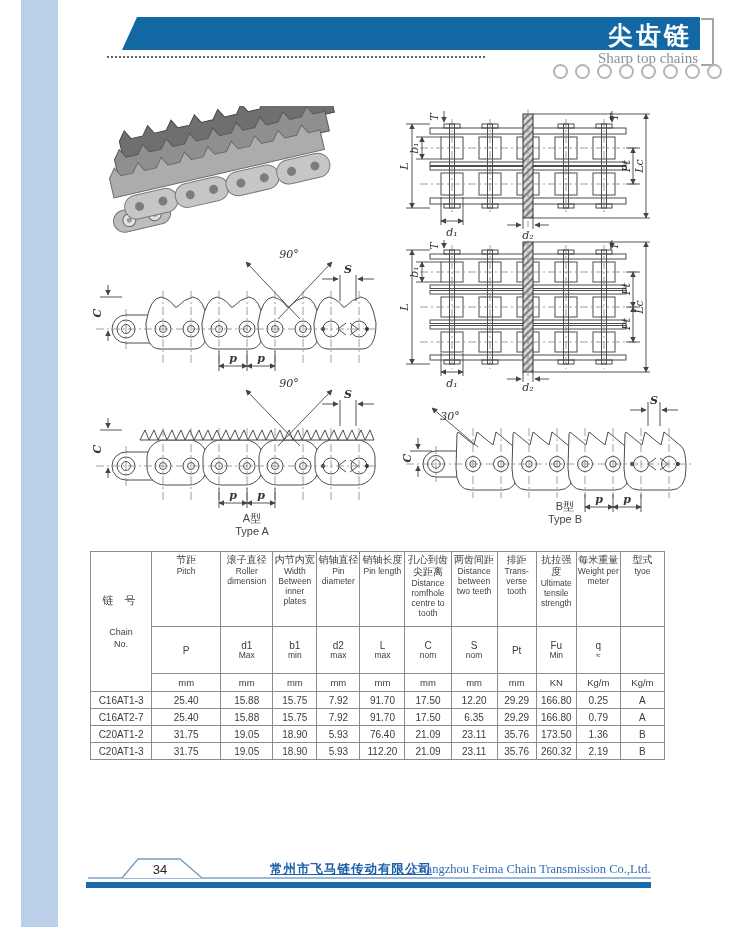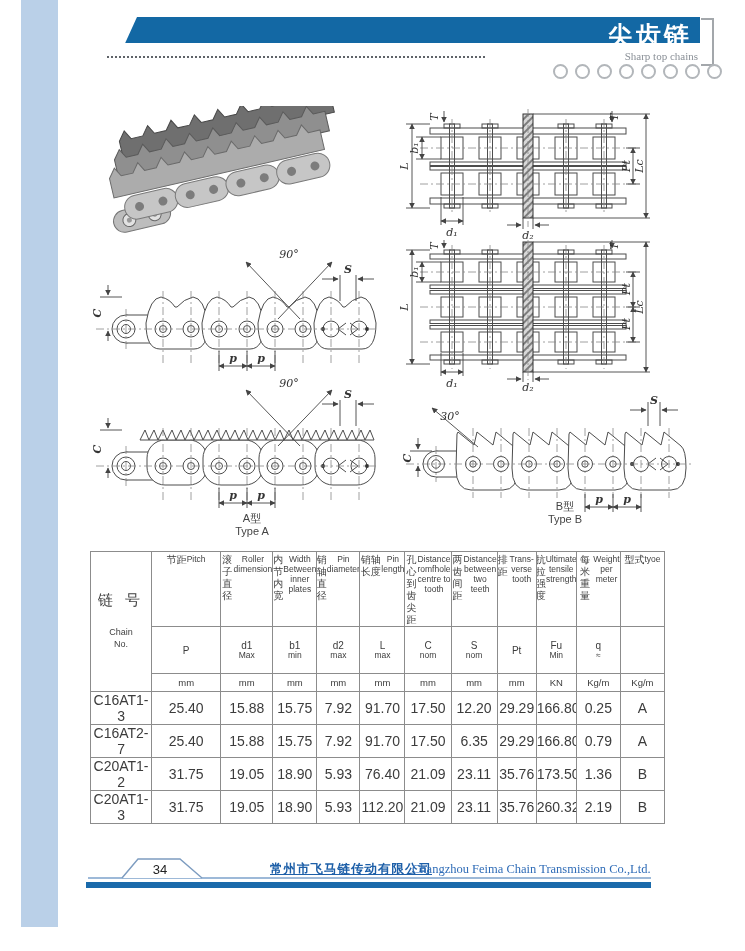--- a/index.html
+++ b/index.html
@@ -4,48 +4,48 @@
 <style>
   html,body{margin:0;padding:0;background:#fff;}
   .page{position:relative;width:745px;height:951px;background:#fff;overflow:hidden;
         font-family:"Liberation Sans",sans-serif;color:#3c3c3c;}
   .leftbar{position:absolute;left:21px;top:0;width:37px;height:927px;background:var(--accent-lightblue);}
   
   .logo-tab{position:absolute;left:17px;top:16px;width:110px;height:39px;background:var(--brand-orange);
             clip-path:polygon(0 0,106px 0,90px 39px,0 39px);z-index:3;}
   .logo-text{position:absolute;left:14px;top:4px;width:80px;text-align:center;color:#fff;
              font-family:"DejaVu Serif",serif;font-style:italic;font-weight:bold;font-size:24px;letter-spacing:3px;}
-  .blue-bar{position:absolute;left:122px;top:17px;width:578px;height:26px;background:var(--brand-blue);
+  .blue-bar{position:absolute;left:122px;top:17px;width:578px;height:33px;background:var(--brand-blue);
             clip-path:polygon(15px 0,578px 0,578px 33px,0 33px);z-index:2;}
   .title-cn{position:absolute;right:8px;top:2px;color:#fff;font-size:25px;font-weight:bold;letter-spacing:3px;}
   .bracket{position:absolute;left:701px;top:18px;width:11px;height:44px;
            border-top:2.5px solid #a3a7ab;border-right:2.5px solid #a3a7ab;border-bottom:2.5px solid #a3a7ab;}
   .dots{position:absolute;left:107px;top:56px;width:378px;height:0;border-top:2px dotted #5f6368;}
   .title-en{position:absolute;left:490px;top:50px;width:208px;text-align:right;
-            font-family:"Liberation Serif",serif;font-size:11px;color:#8a9097;}
+            font-family:"Liberation Serif",serif;font-size:15px;color:#8a9097;}
   .rings{position:absolute;left:553px;top:64px;display:flex;gap:7px;}
   .ring{width:11px;height:11px;border:2px solid #b2b6ba;border-radius:50%;background:#fff;}
   
   .fig{position:absolute;}
   .fig text{font-family:"DejaVu Serif",serif;font-style:italic;font-size:11px;fill:#333;}
   .cap{position:absolute;width:90px;text-align:center;font-size:11px;color:#444;line-height:13px;}
   
   .spec{position:absolute;left:90px;top:551px;border-collapse:collapse;table-layout:fixed;width:575px;}
   .spec td{border:1px solid #8c8c8c;text-align:center;vertical-align:middle;padding:0;overflow:hidden;}
   .spec .hrow1 td{height:74px;}
-  .spec .hwrap{display:flex;flex-direction:row;justify-content:center;height:70px;padding:2px 0;}
+  .spec .hwrap{display:flex;flex-direction:column;justify-content:flex-start;height:70px;padding:2px 0;}
   .spec .cn{font-size:10px;line-height:12px;}
   .spec .en{font-size:8.5px;line-height:10px;color:#424242;}
   .spec .hrow2 td{height:46px;}
   .spec .sym{font-size:10px;line-height:11px;}
   .spec .sub{font-size:8.5px;line-height:9px;}
   .spec .urow td{height:17px;font-size:9.5px;}
-  .spec .drow td{height:16px;font-size:14px;}
+  .spec .drow td{height:16px;font-size:10px;}
   .spec .chain-cell{vertical-align:middle;}
-  .spec .chain-cell .cn{font-size:15px;letter-spacing:4px;margin-bottom:20px;}
+  .spec .chain-cell .cn{font-size:11px;letter-spacing:4px;margin-bottom:20px;}
   .spec .chain-cell .en{font-size:9px;line-height:12px;}
   
   .f-thin{position:absolute;left:88px;top:877px;width:563px;height:2px;background:#9db9d8;}
   .f-trap{position:absolute;left:120px;top:857px;}
   .f-bar{position:absolute;left:86px;top:882px;width:565px;height:6px;background:var(--footer-bar);}
   .f-cn{position:absolute;left:270px;top:861px;font-size:12.5px;font-weight:bold;color:#1d5fa8;letter-spacing:1px;text-decoration:underline;}
   .f-en{position:absolute;left:412px;top:862px;font-size:12.5px;color:#2f6cb7;font-family:"Liberation Serif",serif;}
   .dim line,.dim path.arc{stroke:#444;stroke-width:0.9;fill:none;}
   .out{stroke:#4d4d4d;fill:none;stroke-width:1;}
   .outw{stroke:#4d4d4d;fill:#fff;stroke-width:1;}

